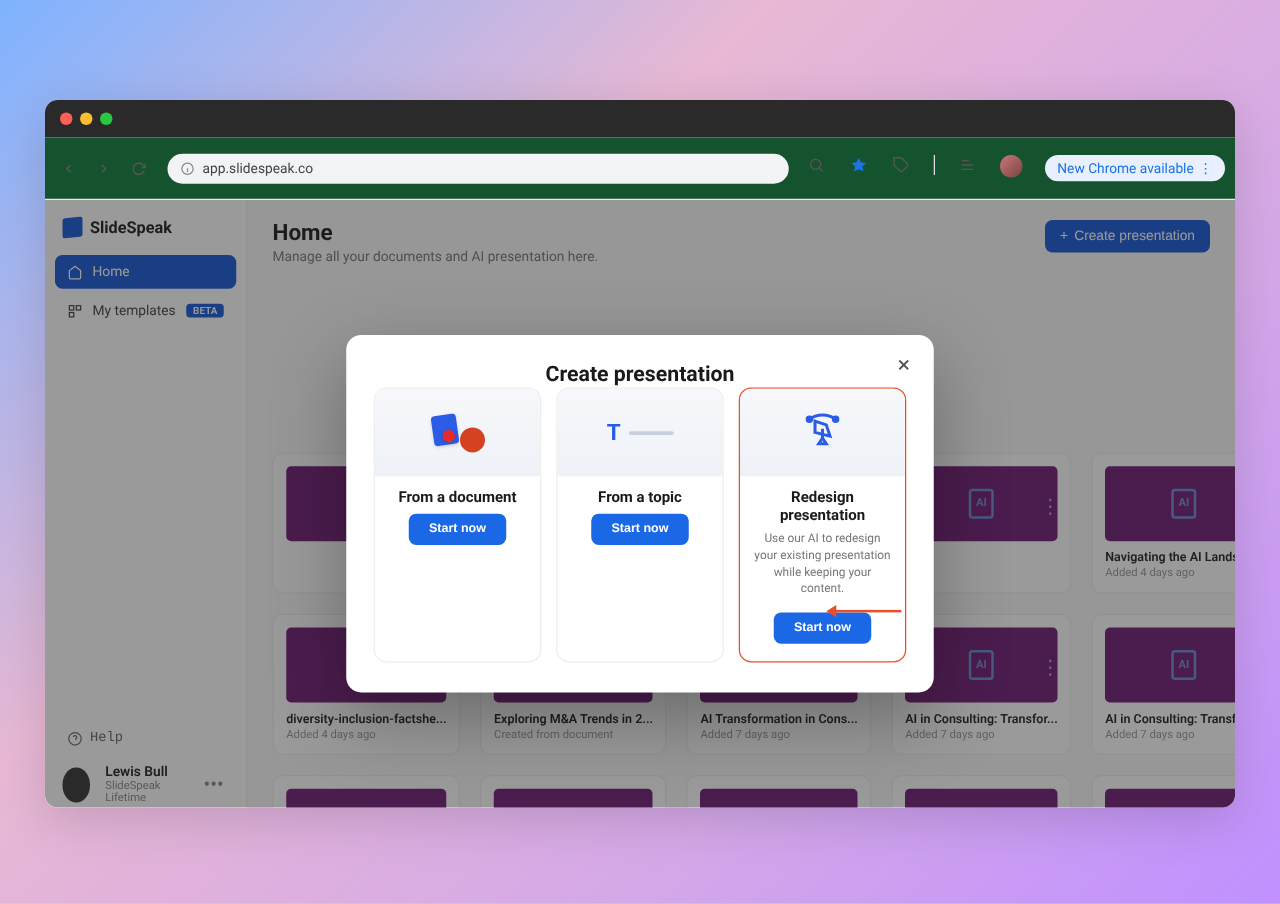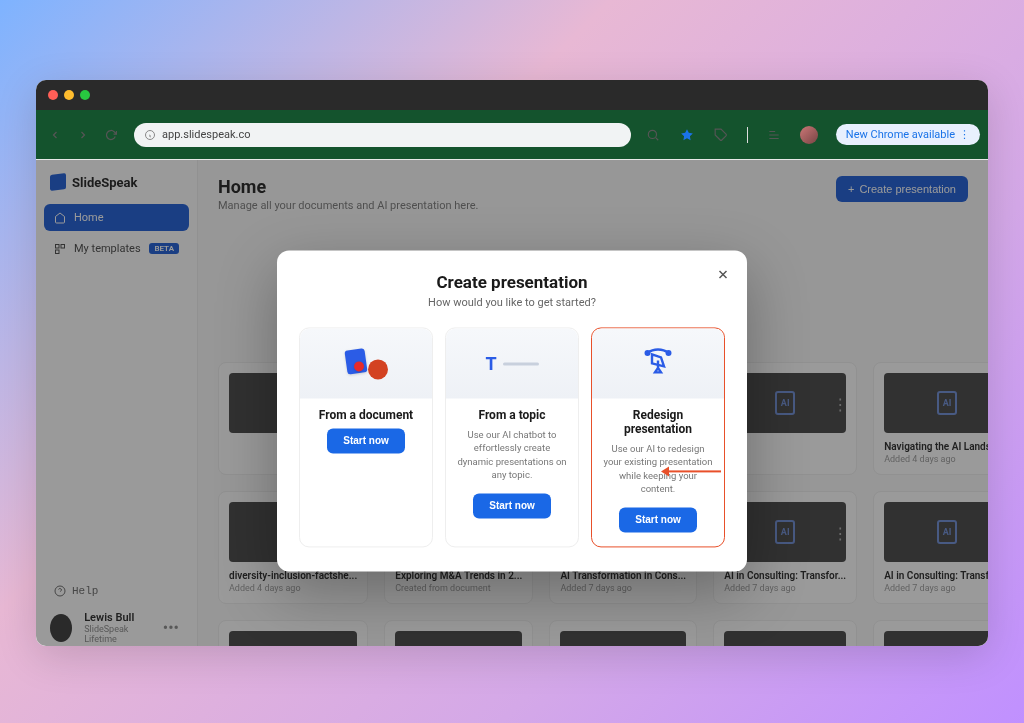--- a/index.html
+++ b/index.html
@@ -53,21 +53,21 @@
   background: #f1f3f4;
   border-radius: 12px;
   display: flex;
   align-items: center;
   padding: 0 10px;
   gap: 6px;
   font-size: 11px;
   color: #444;
   margin-left: 6px;
 }
-.toolbar-right { display: flex; align-items: center; gap: 18px; margin-left: 8px; }
+.toolbar-right { display: flex; gap: 18px; margin-left: 8px; }
 .ticon { width: 16px; height: 16px; display:flex; align-items:center; justify-content:center; color:#555; cursor:pointer; }
 .star { color: #1a73e8; }
 .chrome-pill {
   background: #e8f0fe;
   color: #1a73e8;
   font-size: 11px;
   padding: 4px 10px;
   border-radius: 12px;
   display: flex;
   align-items: center;
@@ -118,21 +118,21 @@
 .grid {
   margin-top: 150px;
   display: grid;
   grid-template-columns: repeat(5, 1fr);
   gap: 16px;
 }
 .card {
   border:1px solid #eee; border-radius:8px; background:#fff;
   padding:10px; position:relative;
 }
-.thumb { height:60px; background:#404040; border-radius:4px; display:flex; align-items:center; justify-content:center; }
+.thumb { height:60px; background:#701a75; border-radius:4px; display:flex; align-items:center; justify-content:center; }
 .thumb-icon { width:20px; height:24px; border-radius:3px; }
 .thumb-icon.ai { border:2px solid #6b8bd6; color:#6b8bd6; display:flex; align-items:center; justify-content:center; font-size:9px; font-weight:700; }
 .thumb-icon.pp { background:#d34221; }
 .thumb-icon.pdf { background:#d82a2a; }
 .card-title { font-size:10px; font-weight:600; color:#222; margin-top:8px; white-space:nowrap; overflow:hidden; text-overflow:ellipsis; }
 .card-sub { font-size:9px; color:#999; margin-top:2px; }
 .card-menu { position:absolute; top:32px; right:8px; color:#aaa; cursor:pointer; }
 
 .dim-overlay {
   position:absolute; inset:0;
@@ -441,21 +441,20 @@
 
     <div class="dim-overlay"></div>
 
     <div class="modal">
       <div class="modal-close">
         <svg width="14" height="14" viewBox="0 0 24 24" fill="none" stroke="currentColor" stroke-width="2.5">
             <path d="M18 6L6 18M6 6l12 12"></path>
           </svg>
       </div>
       <div class="modal-title">Create presentation</div>
-      <div class="modal-sub">How would you like to get started?</div>
       <div class="options">
 
         <div class="opt">
           <div class="opt-illus">
             <div class="doc-illus">
               <div class="sheet w"></div>
               <div class="sheet pdf"></div>
               <div class="p"></div>
             </div>
           </div>
@@ -464,21 +463,20 @@
         </div>
 
         <div class="opt">
           <div class="opt-illus">
             <div class="topic-illus">
               <span>T</span>
               <span class="topic-line"></span>
             </div>
           </div>
           <div class="opt-title">From a topic</div>
-          <div class="opt-desc">Use our AI chatbot to effortlessly create dynamic presentations on any topic.</div>
           <button class="opt-btn">Start now</button>
         </div>
 
         <div class="opt highlighted">
           <div class="opt-illus">
             <svg width="36" height="36" viewBox="0 0 24 24" fill="none" stroke="#2b5ce6" stroke-width="1.6">
               <path d="M4 4l6 2 2 6-8-2 0-6z" transform="translate(4,2)"></path>
               <circle cx="5" cy="5" r="1.2" fill="#2b5ce6"></circle>
               <circle cx="19" cy="5" r="1.2" fill="#2b5ce6"></circle>
               <path d="M5 5c4-3 10-3 14 0"></path>

